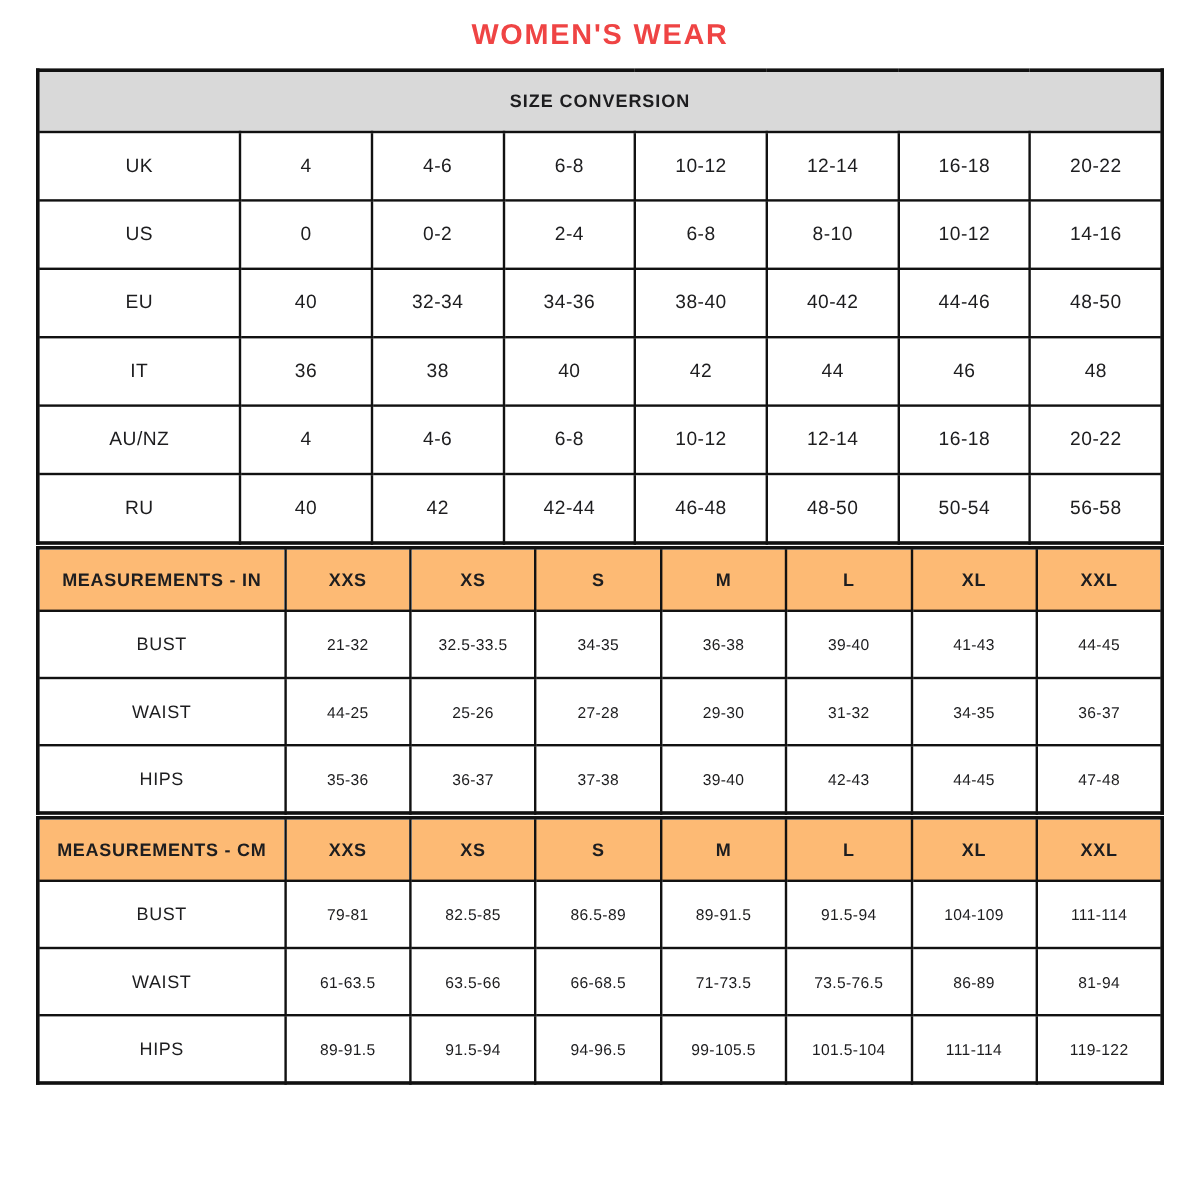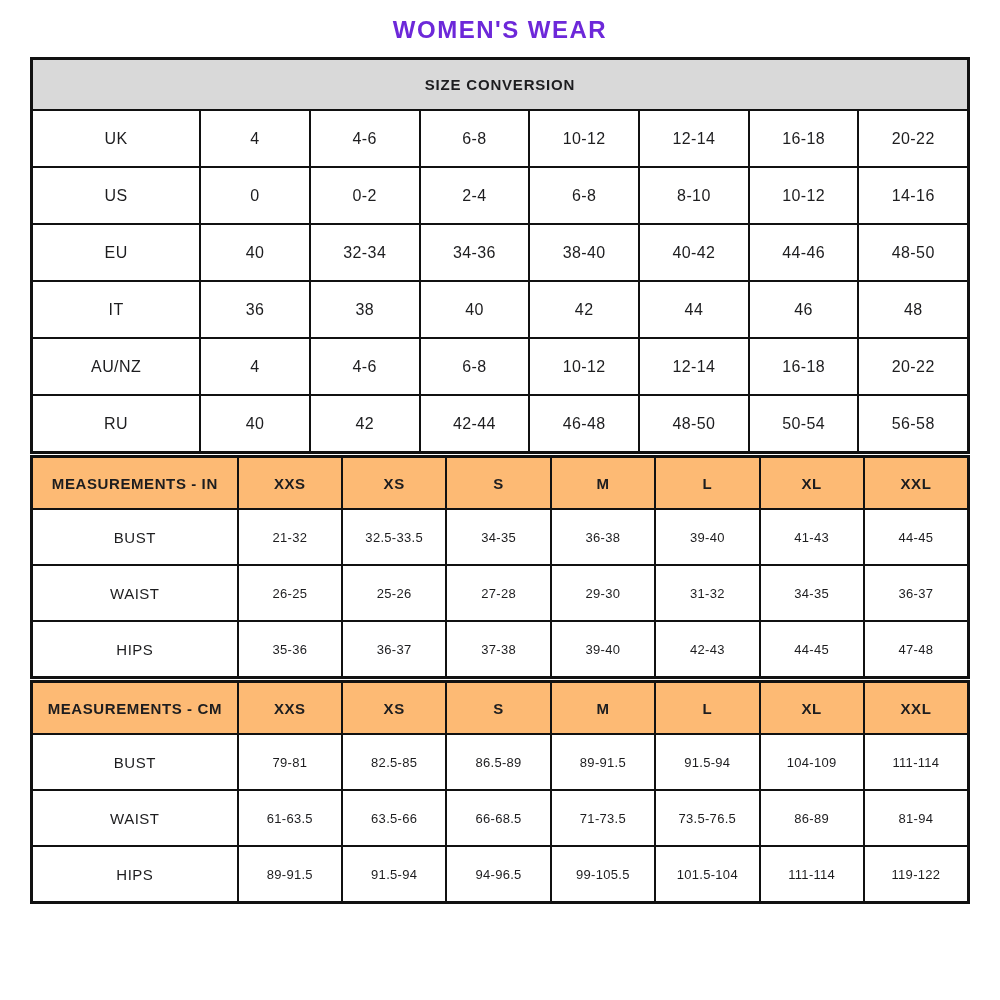--- a/index.html
+++ b/index.html
@@ -13,21 +13,21 @@
   }
   .wrap {
     padding: 12px 30px 0 30px;
   }
   .page-title {
     text-align: center;
     font-size: 24px;
     font-weight: 700;
     letter-spacing: 1.5px;
     margin: 4px 0 13px 0;
-    color: #6d28d9;
+    color: #ef4444;
   }
   table {
     width: 100%;
     border-collapse: collapse;
     table-layout: fixed;
     border: 3px solid #111;
     margin-bottom: 1px;
   }
   td, th {
     border: 2px solid #111;
@@ -181,21 +181,21 @@
         <td>21-32</td>
         <td>32.5-33.5</td>
         <td>34-35</td>
         <td>36-38</td>
         <td>39-40</td>
         <td>41-43</td>
         <td>44-45</td>
       </tr>
       <tr>
         <td class="row-label">WAIST</td>
-        <td>26-25</td>
+        <td>44-25</td>
         <td>25-26</td>
         <td>27-28</td>
         <td>29-30</td>
         <td>31-32</td>
         <td>34-35</td>
         <td>36-37</td>
       </tr>
       <tr>
         <td class="row-label">HIPS</td>
         <td>35-36</td>

